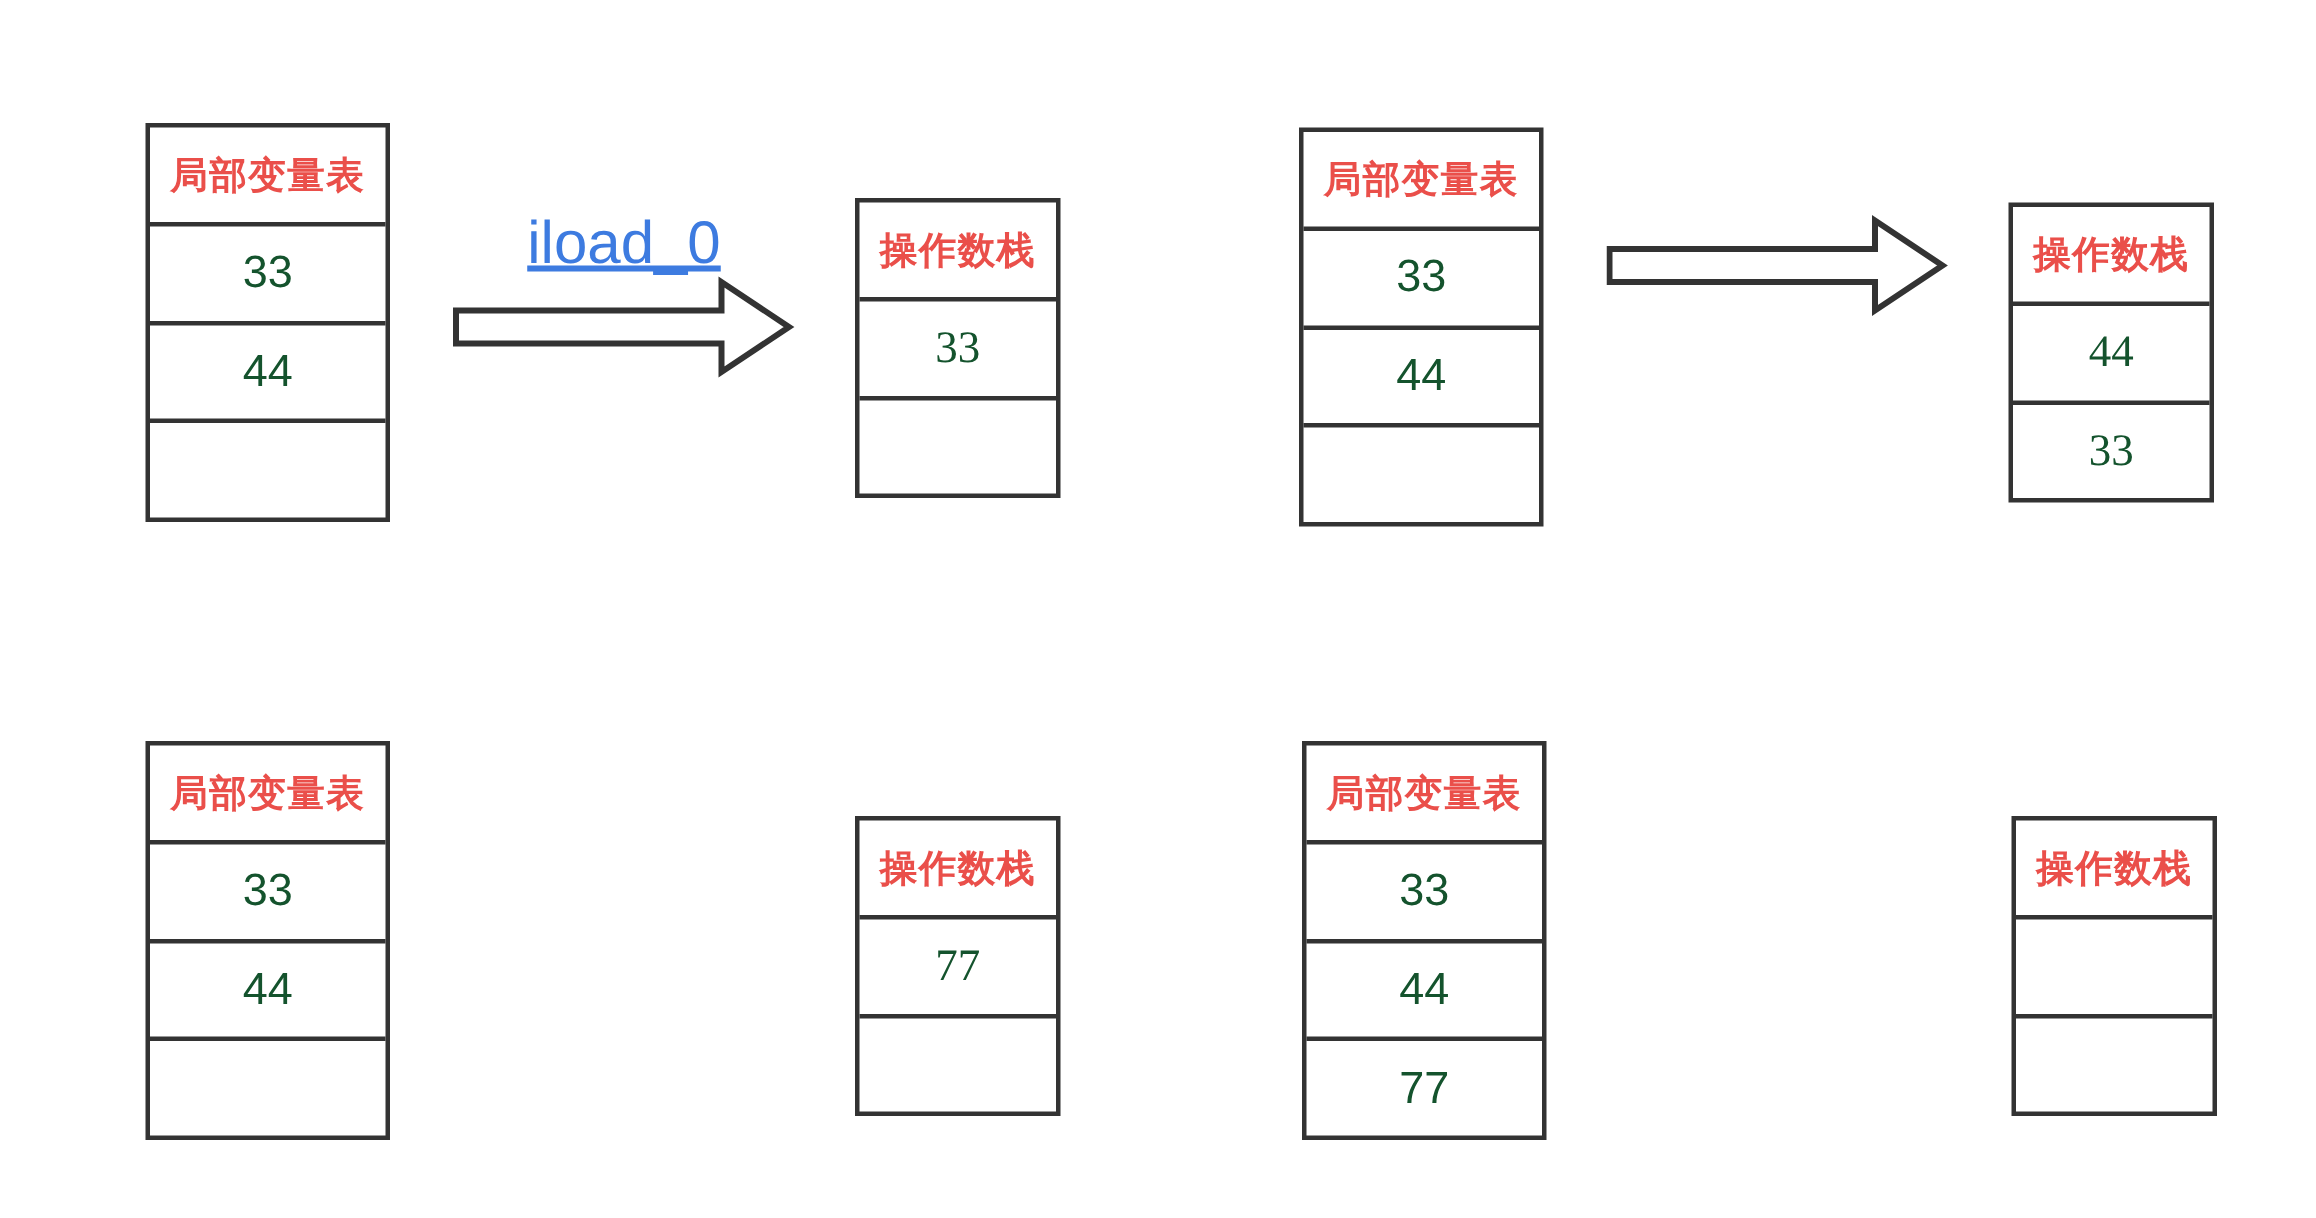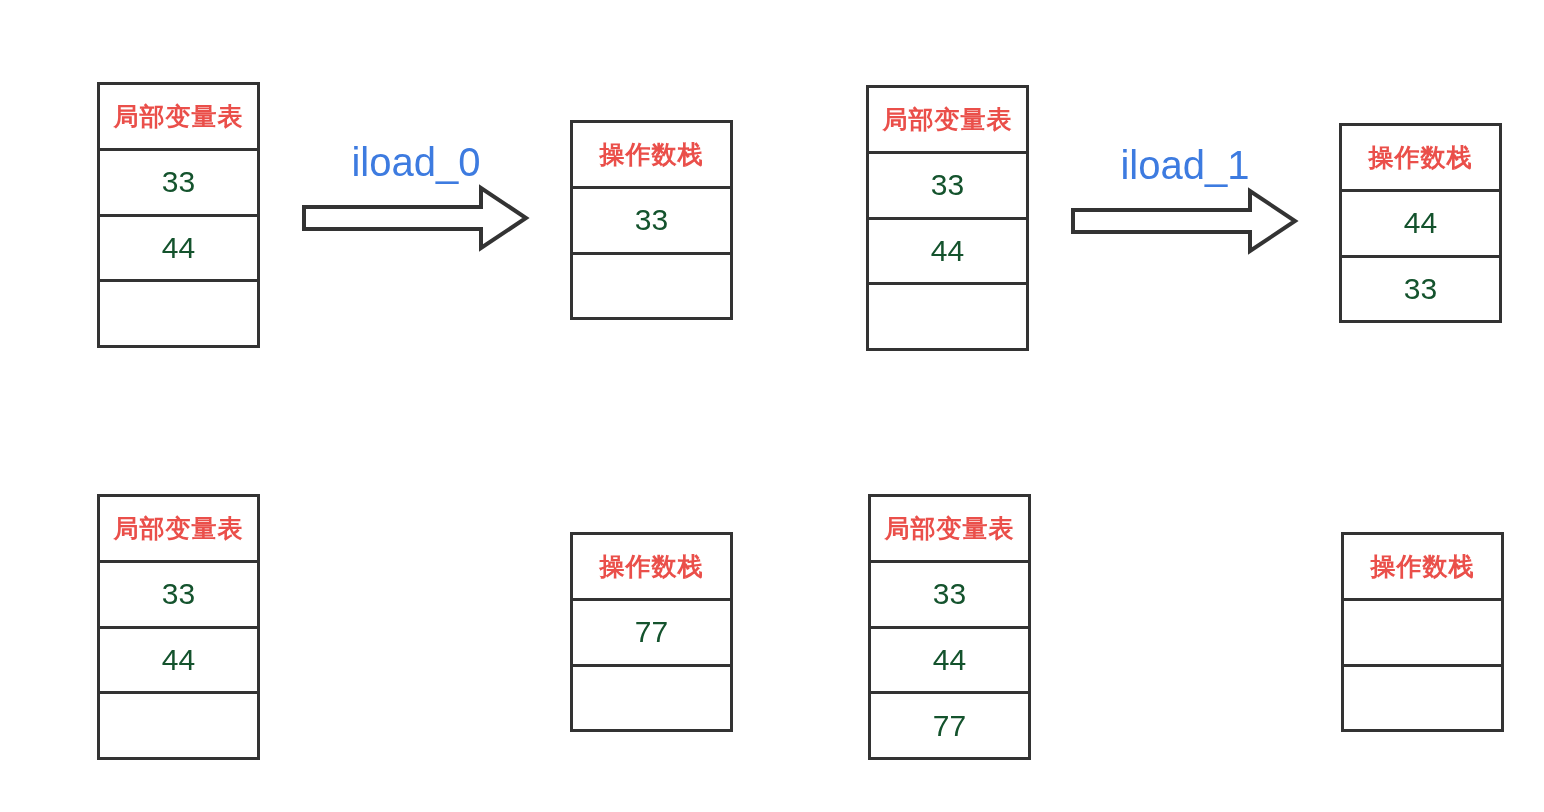--- a/index.html
+++ b/index.html
@@ -28,21 +28,21 @@
 
   .table {
     position: absolute;
     display: flex;
     flex-direction: column;
     border: 3px solid #333333;
     background: #ffffff;
     box-sizing: border-box;
   }
   .lvt   { left: 0;     top: 0;    width: 163px; height: 266px; }
-  .stack { left: 473px; top: 38px; width: 163px; height: 200px; }
+  .stack { left: 473px; top: 50px; width: 137px; height: 200px; font-family: Liberation Serif, serif; }
 
   .cell {
     display: flex;
     align-items: center;
     justify-content: center;
     box-sizing: border-box;
   }
   .cell + .cell { border-top: 3px solid #333333; }
   .cell.header {
     flex: 0 0 63px;
@@ -65,20 +65,21 @@
     display: flex;
     flex-direction: column;
     align-items: center;
   }
   .instr {
     height: 44px;
     line-height: 44px;
     font-size: 40px;
     color: #3d7be0;
     white-space: nowrap;
+    text-decoration: underline;
   }
   .arrow-svg {
     display: block;
     width: 228px;
     height: 68px;
   }
 </style>
 </head>
 <body>
 
@@ -105,21 +106,20 @@
   </section>
 
   <section class="panel panel-2">
     <div class="table lvt">
       <div class="cell header">局部变量表</div>
       <div class="cell row">33</div>
       <div class="cell row">44</div>
       <div class="cell row"></div>
     </div>
     <div class="arrow-group">
-      <div class="instr">iload_1</div>
       <svg class="arrow-svg" viewBox="0 0 228 68">
         <polygon points="2,23 179,23 179,4 224,34 179,64 179,45 2,45" fill="#ffffff" stroke="#333333" stroke-width="4" stroke-linejoin="miter"></polygon>
       </svg>
     </div>
     <div class="table stack">
       <div class="cell header">操作数栈</div>
       <div class="cell row">44</div>
       <div class="cell row">33</div>
     </div>
   </section>

